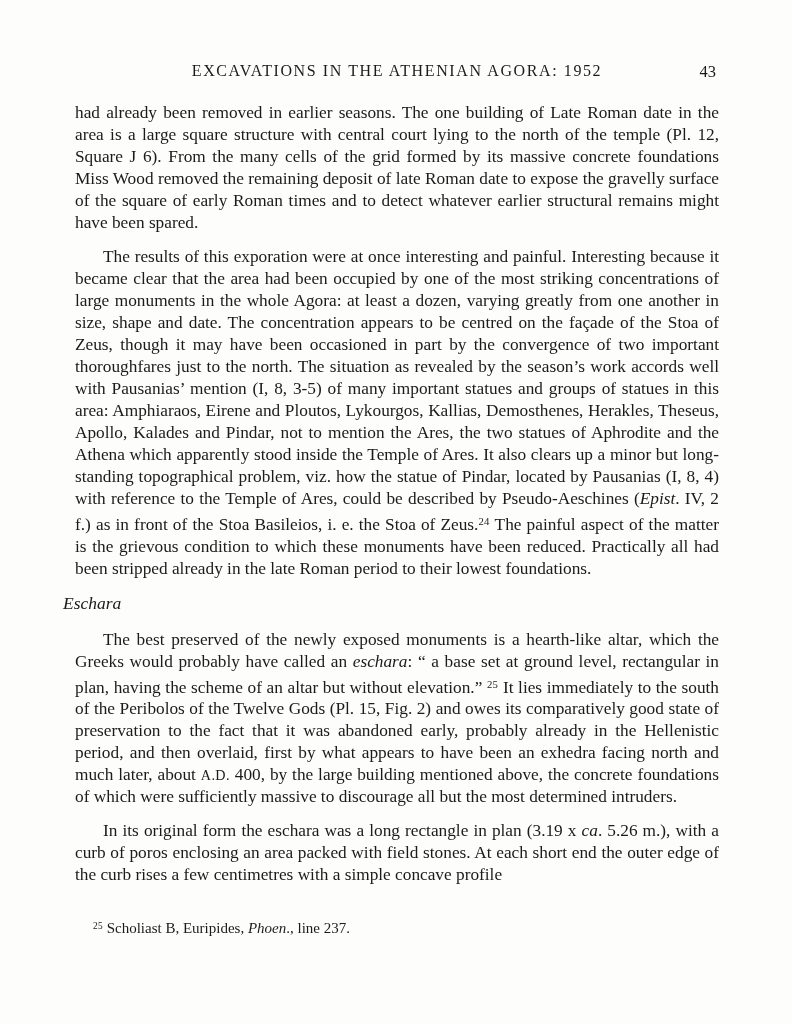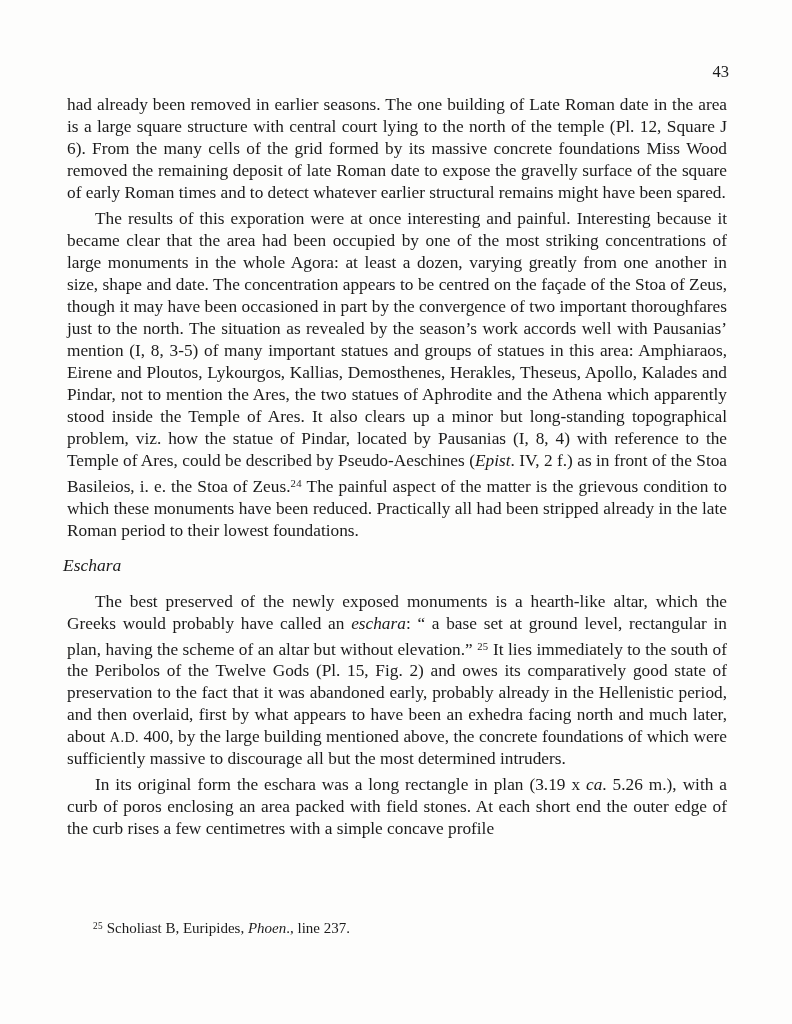--- a/index.html
+++ b/index.html
@@ -21,34 +21,34 @@
   }
   .header-title {
     display: block;
     text-align: center;
     font-size: 16px;
     letter-spacing: 1.6px;
     white-space: nowrap;
   }
   .page-number {
     position: absolute;
-    right: 2px;
+    right: 15px;
     top: 0;
     font-size: 16.5px;
   }
   .body-text {
     position: absolute;
     top: 90px;
     left: 63px;
     width: 668px;
     font-size: 17.3px;
     line-height: 22px;
     text-align: justify;
   }
-  p.para { margin: 4px; }
+  p.para { margin: 12px; }
   p.indent { text-indent: 28px; }
   .section-heading {
     margin: 12px 0 15px 0;
     font-style: italic;
     font-weight: normal;
     font-size: 17.5px;
     text-align: left;
     text-indent: 0;
   }
   .it { font-style: italic; }
@@ -66,20 +66,21 @@
     font-size: 15px;
     line-height: 20.5px;
   }
   .footnote { margin: 0; text-indent: 30px; }
 </style>
 </head>
 <body>
 
 <div class="page">
   <div class="header">
+    <span class="header-title">EXCAVATIONS IN THE ATHENIAN AGORA: 1952</span>
     <span class="page-number">43</span>
   </div>
 
   <div class="body-text">
       <p class="para"><span>had already been removed in earlier seasons. The one building of Late Roman date in the area is a large square structure with central court lying to the north of the temple (Pl. 12, Square J 6). From the many cells of the grid formed by its massive concrete foundations Miss Wood removed the remaining deposit of late Roman date to expose the gravelly surface of the square of early Roman times and to detect whatever earlier structural remains might have been spared.</span></p>
       <p class="para indent"><span>The results of this exporation were at once interesting and painful. Interesting because it became clear that the area had been occupied by one of the most striking concentrations of large monuments in the whole Agora: at least a dozen, varying greatly from one another in size, shape and date. The concentration appears to be centred on the façade of the Stoa of Zeus, though it may have been occasioned in part by the convergence of two important thoroughfares just to the north. The situation as revealed by the season’s work accords well with Pausanias’ mention (I, 8, 3-5) of many important statues and groups of statues in this area: Amphiaraos, Eirene and Ploutos, Lykourgos, Kallias, Demosthenes, Herakles, Theseus, Apollo, Kalades and Pindar, not to mention the Ares, the two statues of Aphrodite and the Athena which apparently stood inside the Temple of Ares. It also clears up a minor but long-standing topographical problem, viz. how the statue of Pindar, located by Pausanias (I, 8, 4) with reference to the Temple of Ares, could be described by Pseudo-Aeschines (</span><span class="it">Epist</span><span>. IV, 2 f.) as in front of the Stoa Basileios, i. e. the Stoa of Zeus.</span><span class="sup">24</span><span> The painful aspect of the matter is the grievous condition to which these monuments have been reduced. Practically all had been stripped already in the late Roman period to their lowest foundations.</span></p>
       <h2 class="section-heading">Eschara</h2>
       <p class="para indent"><span>The best preserved of the newly exposed monuments is a hearth-like altar, which the Greeks would probably have called an </span><span class="it">eschara</span><span>: “ a base set at ground level, rectangular in plan, having the scheme of an altar but without elevation.” </span><span class="sup">25</span><span> It lies immediately to the south of the Peribolos of the Twelve Gods (Pl. 15, Fig. 2) and owes its comparatively good state of preservation to the fact that it was abandoned early, probably already in the Hellenistic period, and then overlaid, first by what appears to have been an exhedra facing north and much later, about </span><span class="sc">A.D.</span><span> 400, by the large building mentioned above, the concrete foundations of which were sufficiently massive to discourage all but the most determined intruders.</span></p>
       <p class="para indent"><span>In its original form the eschara was a long rectangle in plan (3.19 x </span><span class="it">ca</span><span>. 5.26 m.), with a curb of poros enclosing an area packed with field stones. At each short end the outer edge of the curb rises a few centimetres with a simple concave profile</span></p>
     </div>

